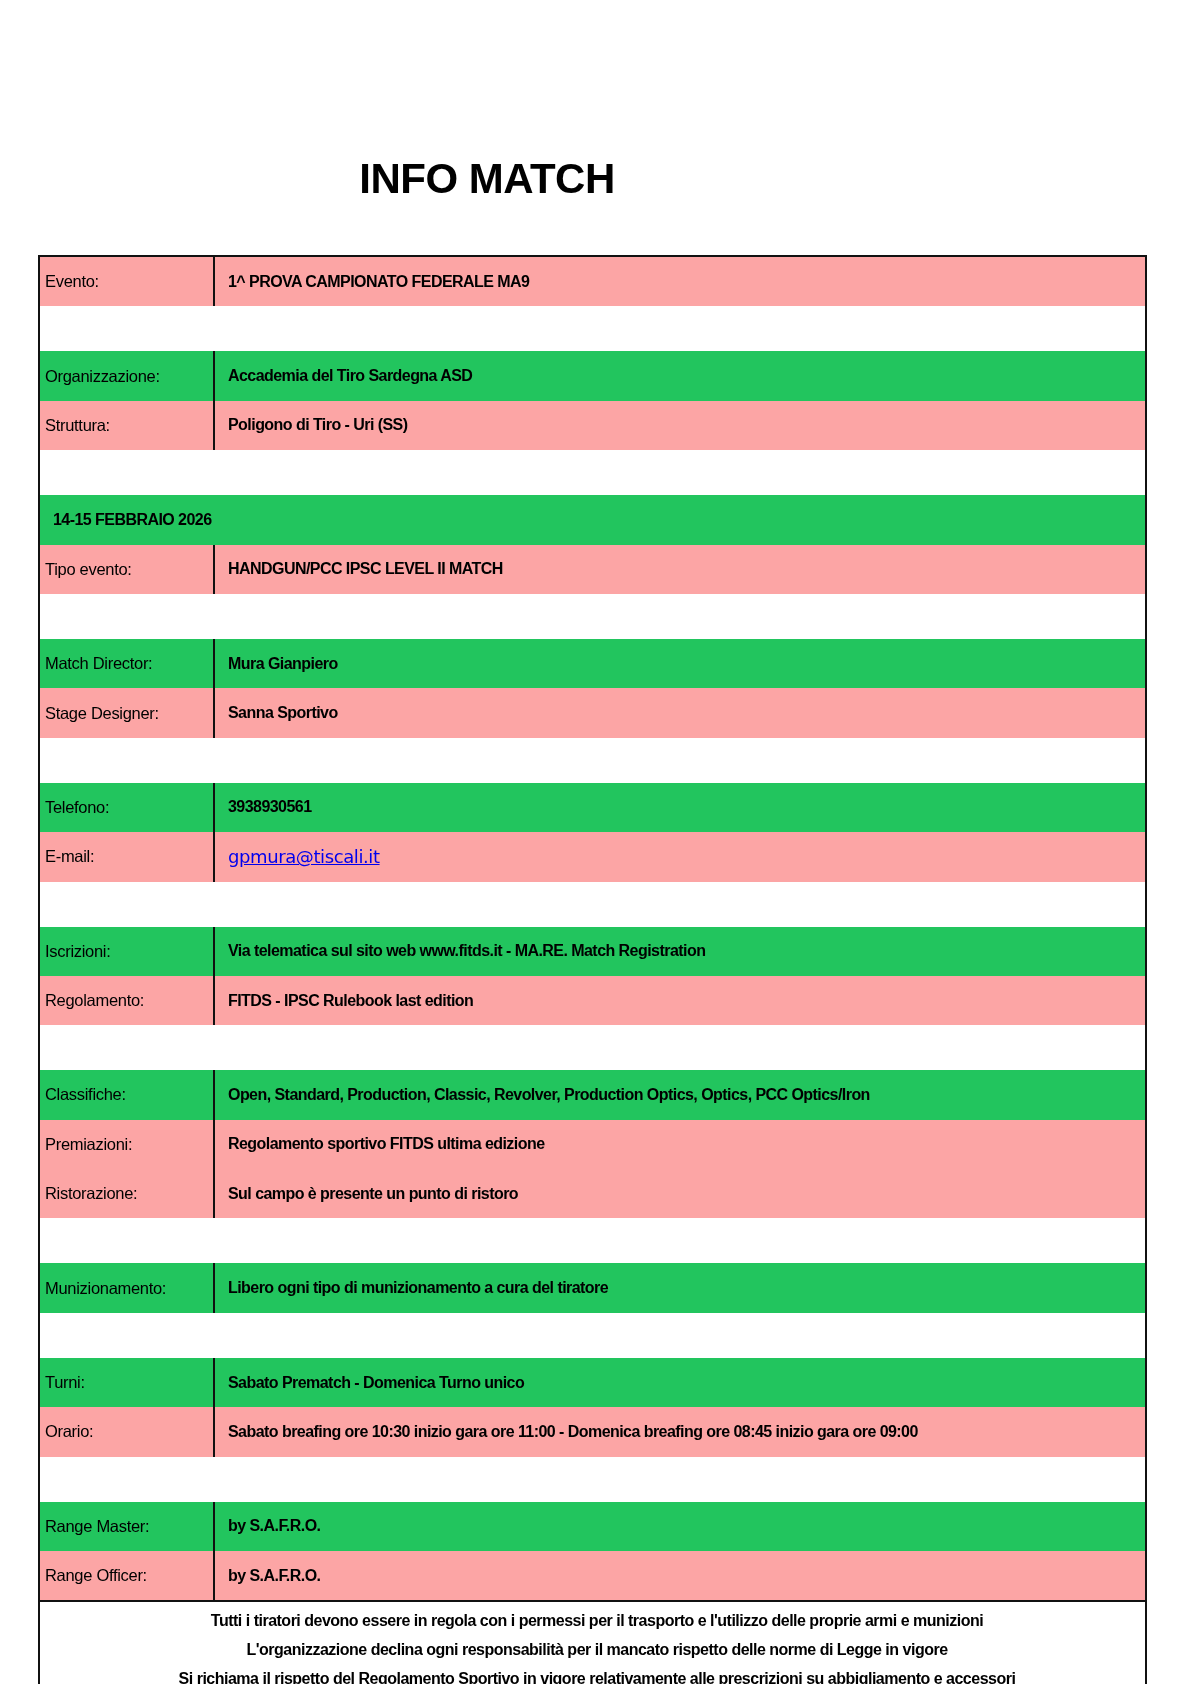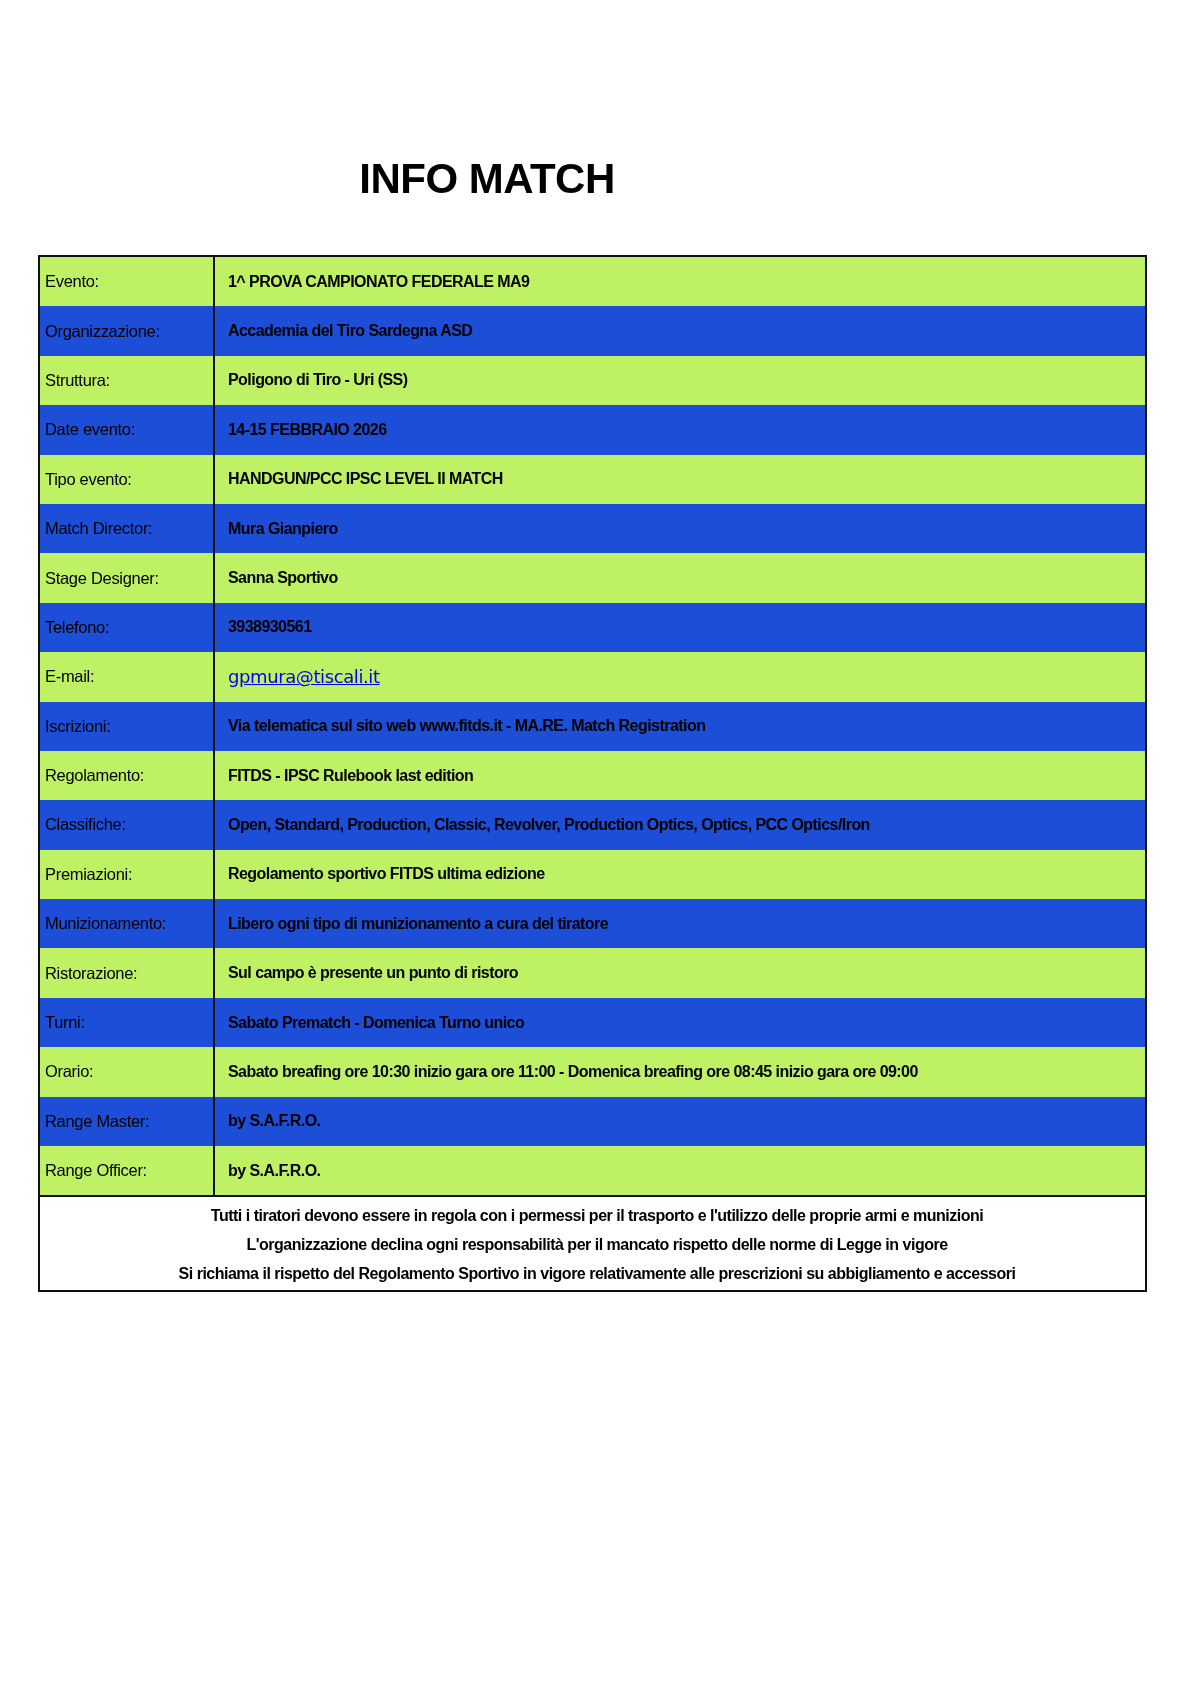--- a/index.html
+++ b/index.html
@@ -31,24 +31,25 @@
       left: 38px;
       top: 255px;
       width: 1109px;
       border: 2px solid #111111;
       box-sizing: border-box;
     }
     .row {
       display: flex;
       height: 49.4px;
       box-sizing: border-box;
-      background: #bef264;
+      background: #fca5a5;
     }
     .row.shaded {
-      background: #1d4ed8;
+      background: #22c55e;
+      margin-top: 45px;
     }
     .cell-label {
       width: 175px;
       flex: 0 0 175px;
       border-right: 2px solid #111111;
       box-sizing: border-box;
       padding-left: 5px;
       font-size: 16.5px;
       font-weight: normal;
       display: flex;
@@ -103,21 +104,20 @@
   </div>
   <div class="row shaded">
     <div class="cell-label">Organizzazione:</div>
     <div class="cell-value">Accademia del Tiro Sardegna ASD</div>
   </div>
   <div class="row">
     <div class="cell-label">Struttura:</div>
     <div class="cell-value">Poligono di Tiro - Uri (SS)</div>
   </div>
   <div class="row shaded">
-    <div class="cell-label">Date evento:</div>
     <div class="cell-value">14-15 FEBBRAIO 2026</div>
   </div>
   <div class="row">
     <div class="cell-label">Tipo evento:</div>
     <div class="cell-value">HANDGUN/PCC IPSC LEVEL II MATCH</div>
   </div>
   <div class="row shaded">
     <div class="cell-label">Match Director:</div>
     <div class="cell-value">Mura Gianpiero</div>
   </div>
@@ -144,27 +144,27 @@
     <div class="cell-value">FITDS - IPSC Rulebook last edition</div>
   </div>
   <div class="row shaded">
     <div class="cell-label">Classifiche:</div>
     <div class="cell-value">Open, Standard, Production, Classic, Revolver, Production Optics, Optics, PCC Optics/Iron</div>
   </div>
   <div class="row">
     <div class="cell-label">Premiazioni:</div>
     <div class="cell-value">Regolamento sportivo FITDS ultima edizione</div>
   </div>
+  <div class="row">
+    <div class="cell-label">Ristorazione:</div>
+    <div class="cell-value">Sul campo è presente un punto di ristoro</div>
+  </div>
   <div class="row shaded">
     <div class="cell-label">Munizionamento:</div>
     <div class="cell-value">Libero ogni tipo di munizionamento a cura del tiratore</div>
-  </div>
-  <div class="row">
-    <div class="cell-label">Ristorazione:</div>
-    <div class="cell-value">Sul campo è presente un punto di ristoro</div>
   </div>
   <div class="row shaded">
     <div class="cell-label">Turni:</div>
     <div class="cell-value">Sabato Prematch - Domenica Turno unico</div>
   </div>
   <div class="row">
     <div class="cell-label">Orario:</div>
     <div class="cell-value">Sabato breafing ore 10:30 inizio gara ore 11:00 - Domenica breafing ore 08:45 inizio gara ore 09:00</div>
   </div>
   <div class="row shaded">

